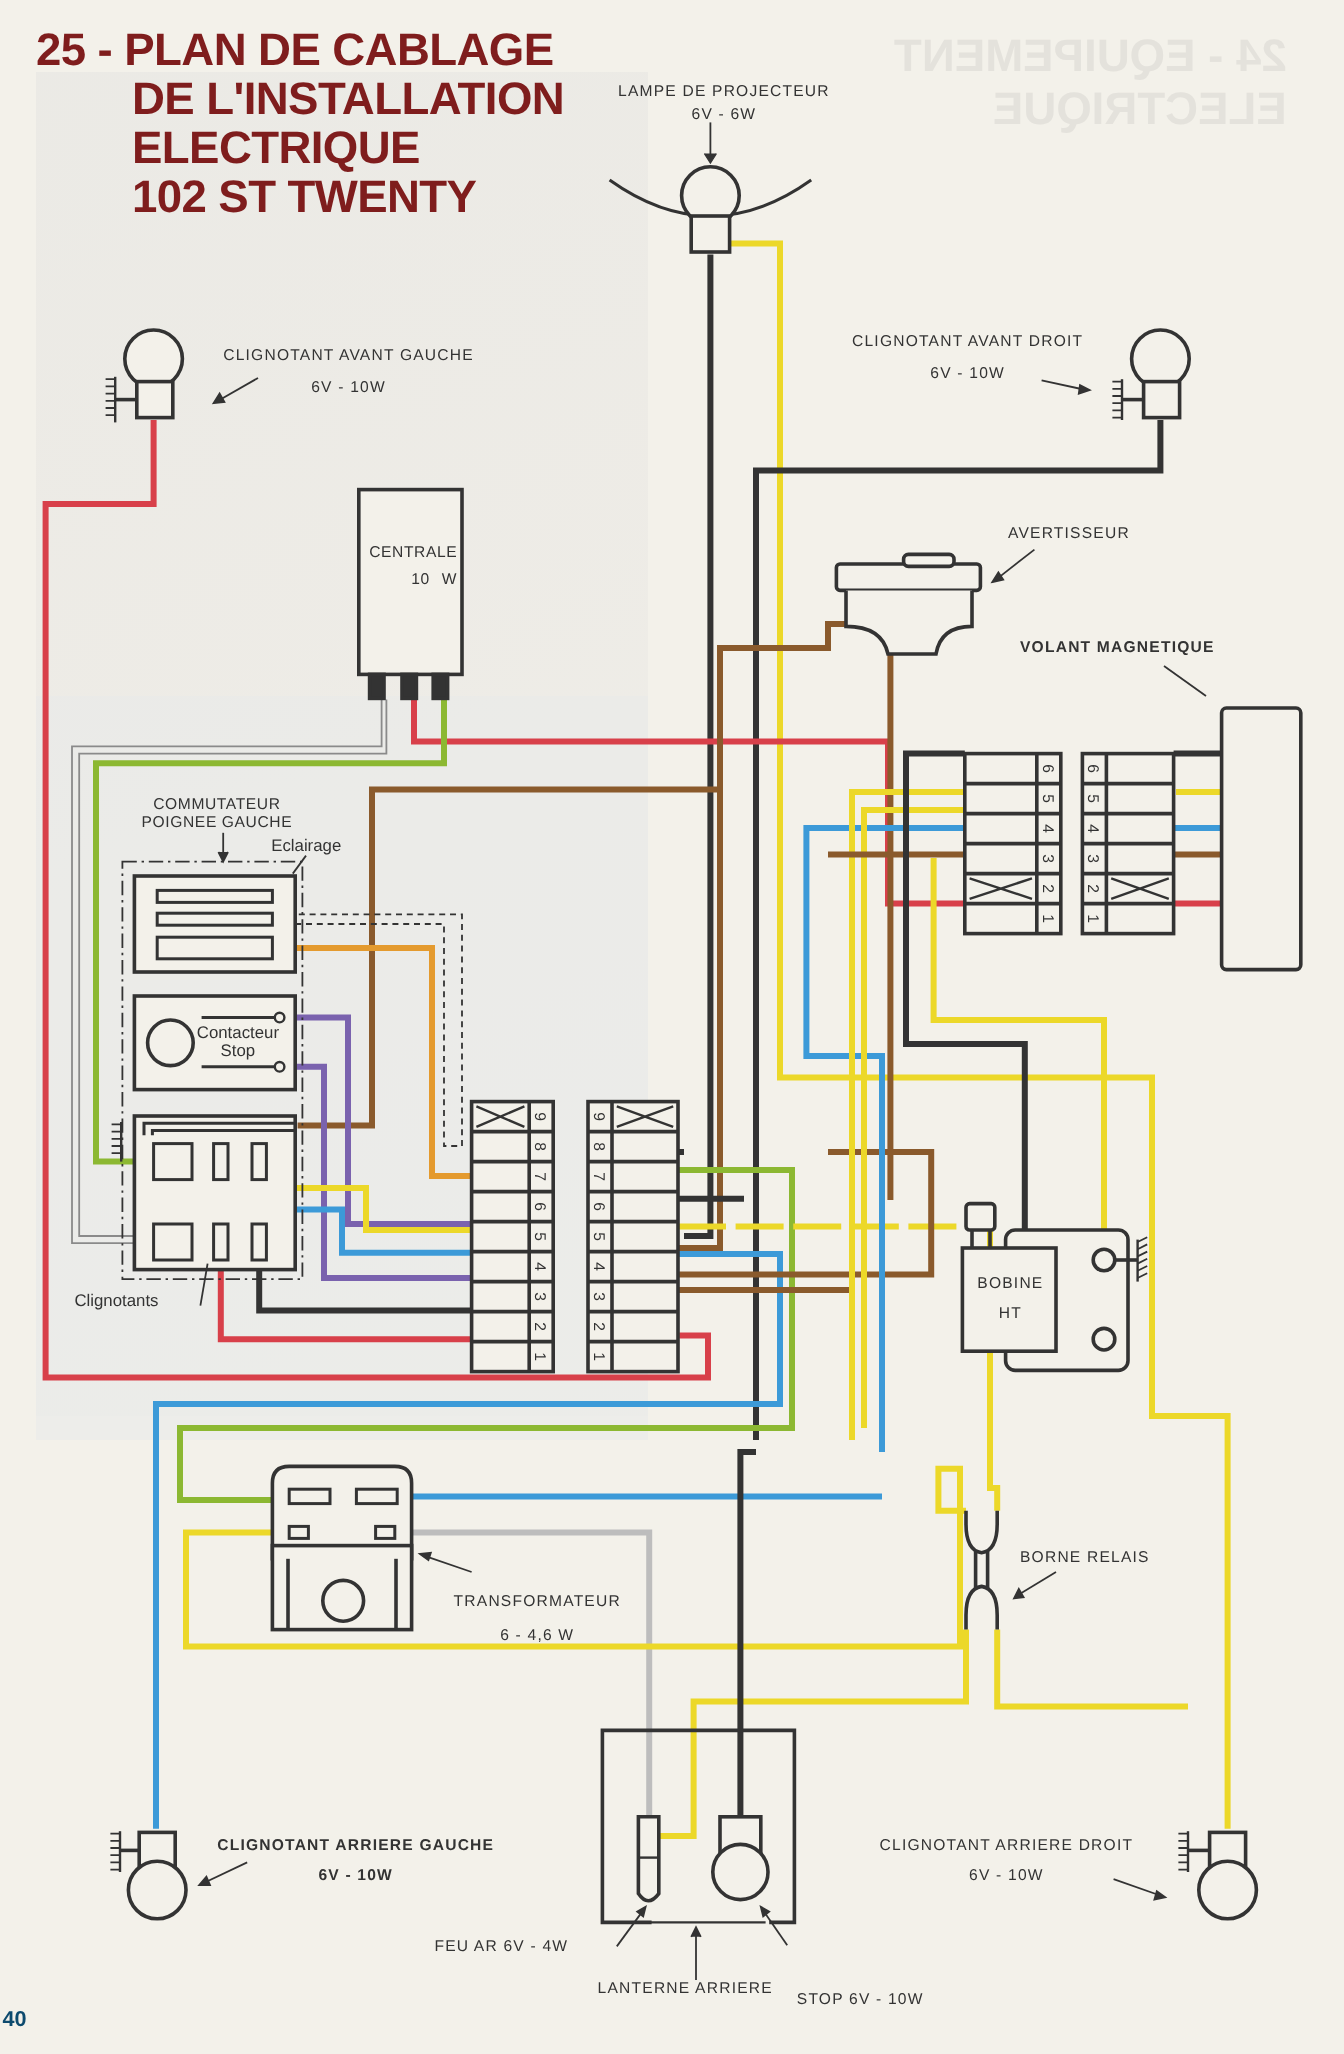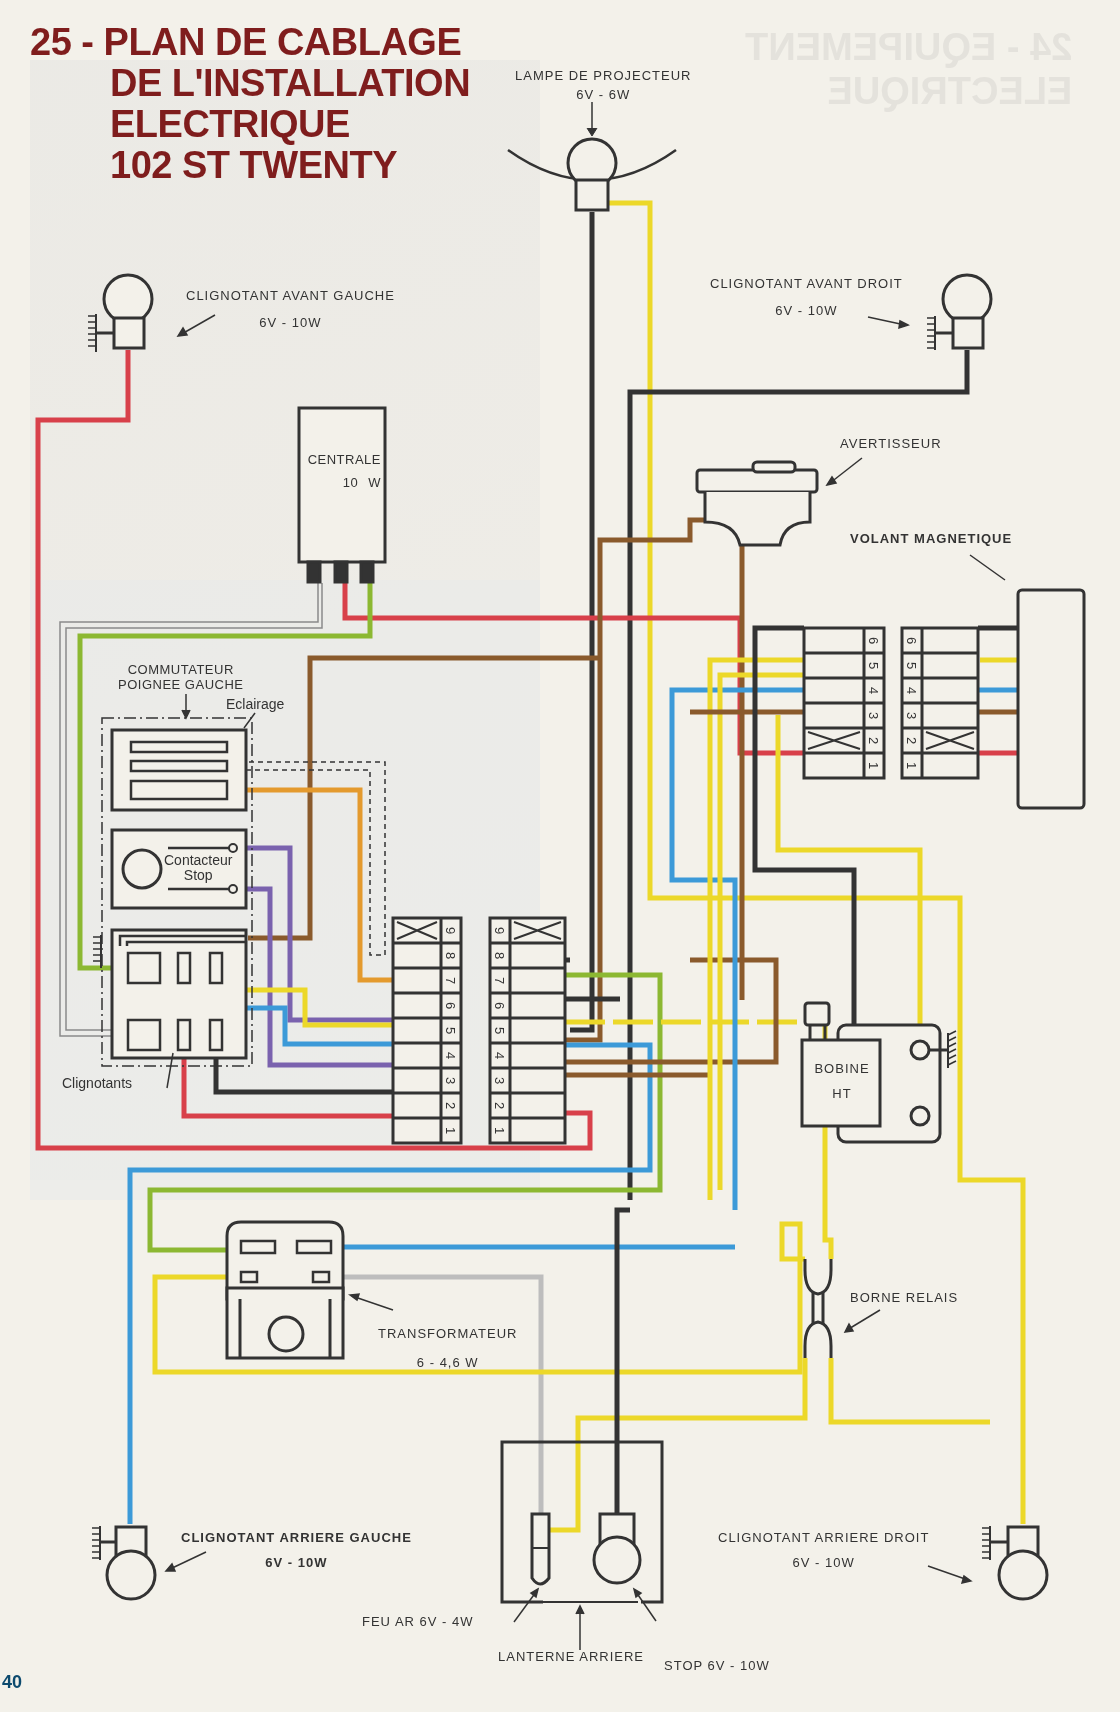--- a/index.html
+++ b/index.html
@@ -341,21 +341,21 @@
 </div>
 <div class="lbl" style="left:378px;top:1326px;">
   <span class="s">TRANSFORMATEUR</span>
   <span class="s" style="margin-top:14px">6 - 4,6 W</span>
 </div>
 <div class="lbl" style="left:850px;top:1290px;">BORNE RELAIS</div>
 <div class="lbl" style="left:181px;top:1530px;font-weight:bold;">
   <span class="s">CLIGNOTANT ARRIERE GAUCHE</span>
   <span class="s" style="margin-top:10px">6V - 10W</span>
 </div>
-<div class="lbl" style="left:718px;top:1530px;">
+<div class="lbl" style="left:733px;top:1530px;">
   <span class="s">CLIGNOTANT ARRIERE DROIT</span>
   <span class="s" style="margin-top:10px">6V - 10W</span>
 </div>
 <div class="lbl" style="left:362px;top:1614px;">FEU AR 6V - 4W</div>
 <div class="lbl" style="left:664px;top:1614px;margin-top:44px;">STOP 6V - 10W</div>
 <div class="lbl" style="left:498px;top:1649px;">LANTERNE ARRIERE</div>
 
 <div class="page-num">40</div>
 
 </body></html>

